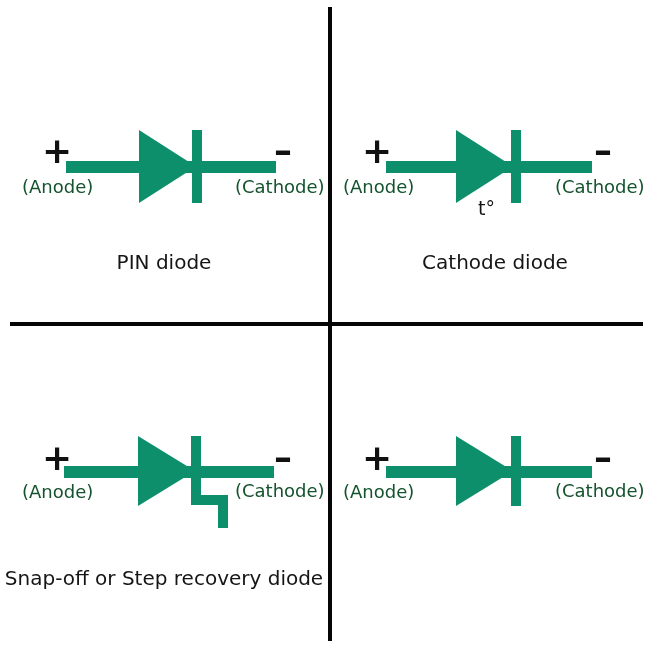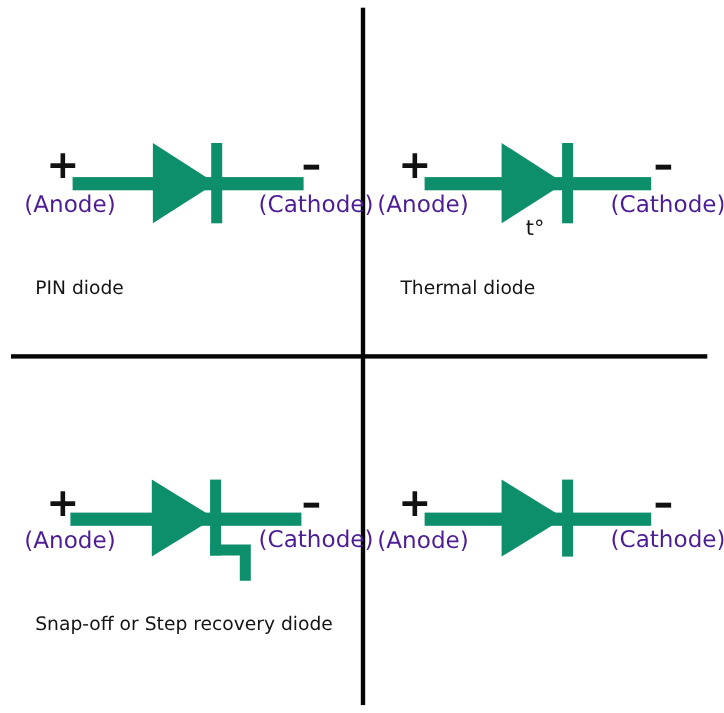--- a/index.html
+++ b/index.html
@@ -31,61 +31,61 @@
   .polarity {
     position: absolute;
     font-size: 36px;
     line-height: 36px;
     font-weight: 700;
     color: #111111;
     white-space: nowrap;
   }
   .terminal-label {
     position: absolute;
-    font-size: 21px;
+    font-size: 18px;
     line-height: 21px;
-    color: #4c1d95;
+    color: #14532d;
     white-space: nowrap;
   }
   .temp-label {
     position: absolute;
     font-size: 19px;
     line-height: 22px;
     color: #151515;
   }
   .caption {
     position: absolute;
     left: 0;
     width: 100%;
-    font-size: 17px;
+    text-align: center;
+    font-size: 20px;
     line-height: 24px;
     color: #151515;
     white-space: nowrap;
-    padding-left: 32px;
   }
   
   .col-l .plus   { left: 42px;  }
   .col-l .minus  { left: 274px; }
   .col-l .anode  { left: 22px;  }
   .col-l .cathode{ left: 235px; }
   
   .col-r .plus   { left: 30px;  }
   .col-r .minus  { left: 262px; }
   .col-r .anode  { left: 11px;  }
   .col-r .cathode{ left: 223px; }
   
   .row-t .plus, .row-t .minus { top: 133px; }
   .row-t .anode   { top: 176px; }
   .row-t .cathode { top: 176px; }
   .row-t .caption { top: 250px; }
   
   .row-b .plus, .row-b .minus { top: 114px; }
   .row-b .anode   { top: 155px; }
   .row-b .cathode { top: 154px; }
-  .row-b .caption { top: 230px; }
+  .row-b .caption { top: 240px; }
 
   #q-thermal .temp-label { left: 146px; top: 197px; }
 </style>
 </head>
 <body>
 
 <div id="canvas">
 
   <div id="v-divider" class="divider"></div>
   <div id="h-divider" class="divider"></div>
@@ -107,21 +107,21 @@
     <svg class="symbol-svg" width="326" height="322" viewBox="0 0 326 322">
       <rect x="54" y="161" width="206" height="12" fill="#0D8F6C"></rect>
       <polygon points="124,130 124,203 181,166.5" fill="#0D8F6C"></polygon>
       <rect x="179" y="130" width="10" height="73" fill="#0D8F6C"></rect>
     </svg>
     <span class="polarity plus">+</span>
     <span class="polarity minus">–</span>
     <span class="terminal-label anode">(Anode)</span>
     <span class="terminal-label cathode">(Cathode)</span>
     <span class="temp-label">t°</span>
-    <div class="caption">Thermal diode</div>
+    <div class="caption">Cathode diode</div>
   </div>
 
   <div id="q-snap" class="quadrant col-l row-b">
     <svg class="symbol-svg" width="328" height="322" viewBox="0 0 328 322">
       <rect x="64" y="140" width="210" height="12" fill="#0D8F6C"></rect>
       <polygon points="138,110 138,180 195,145" fill="#0D8F6C"></polygon>
       <rect x="191" y="110" width="10" height="69" fill="#0D8F6C"></rect>
       <path d="M191 169 L228 169 L228 202 L218 202 L218 179 L191 179 Z" fill="#0D8F6C"></path>
     </svg>
     <span class="polarity plus">+</span>

